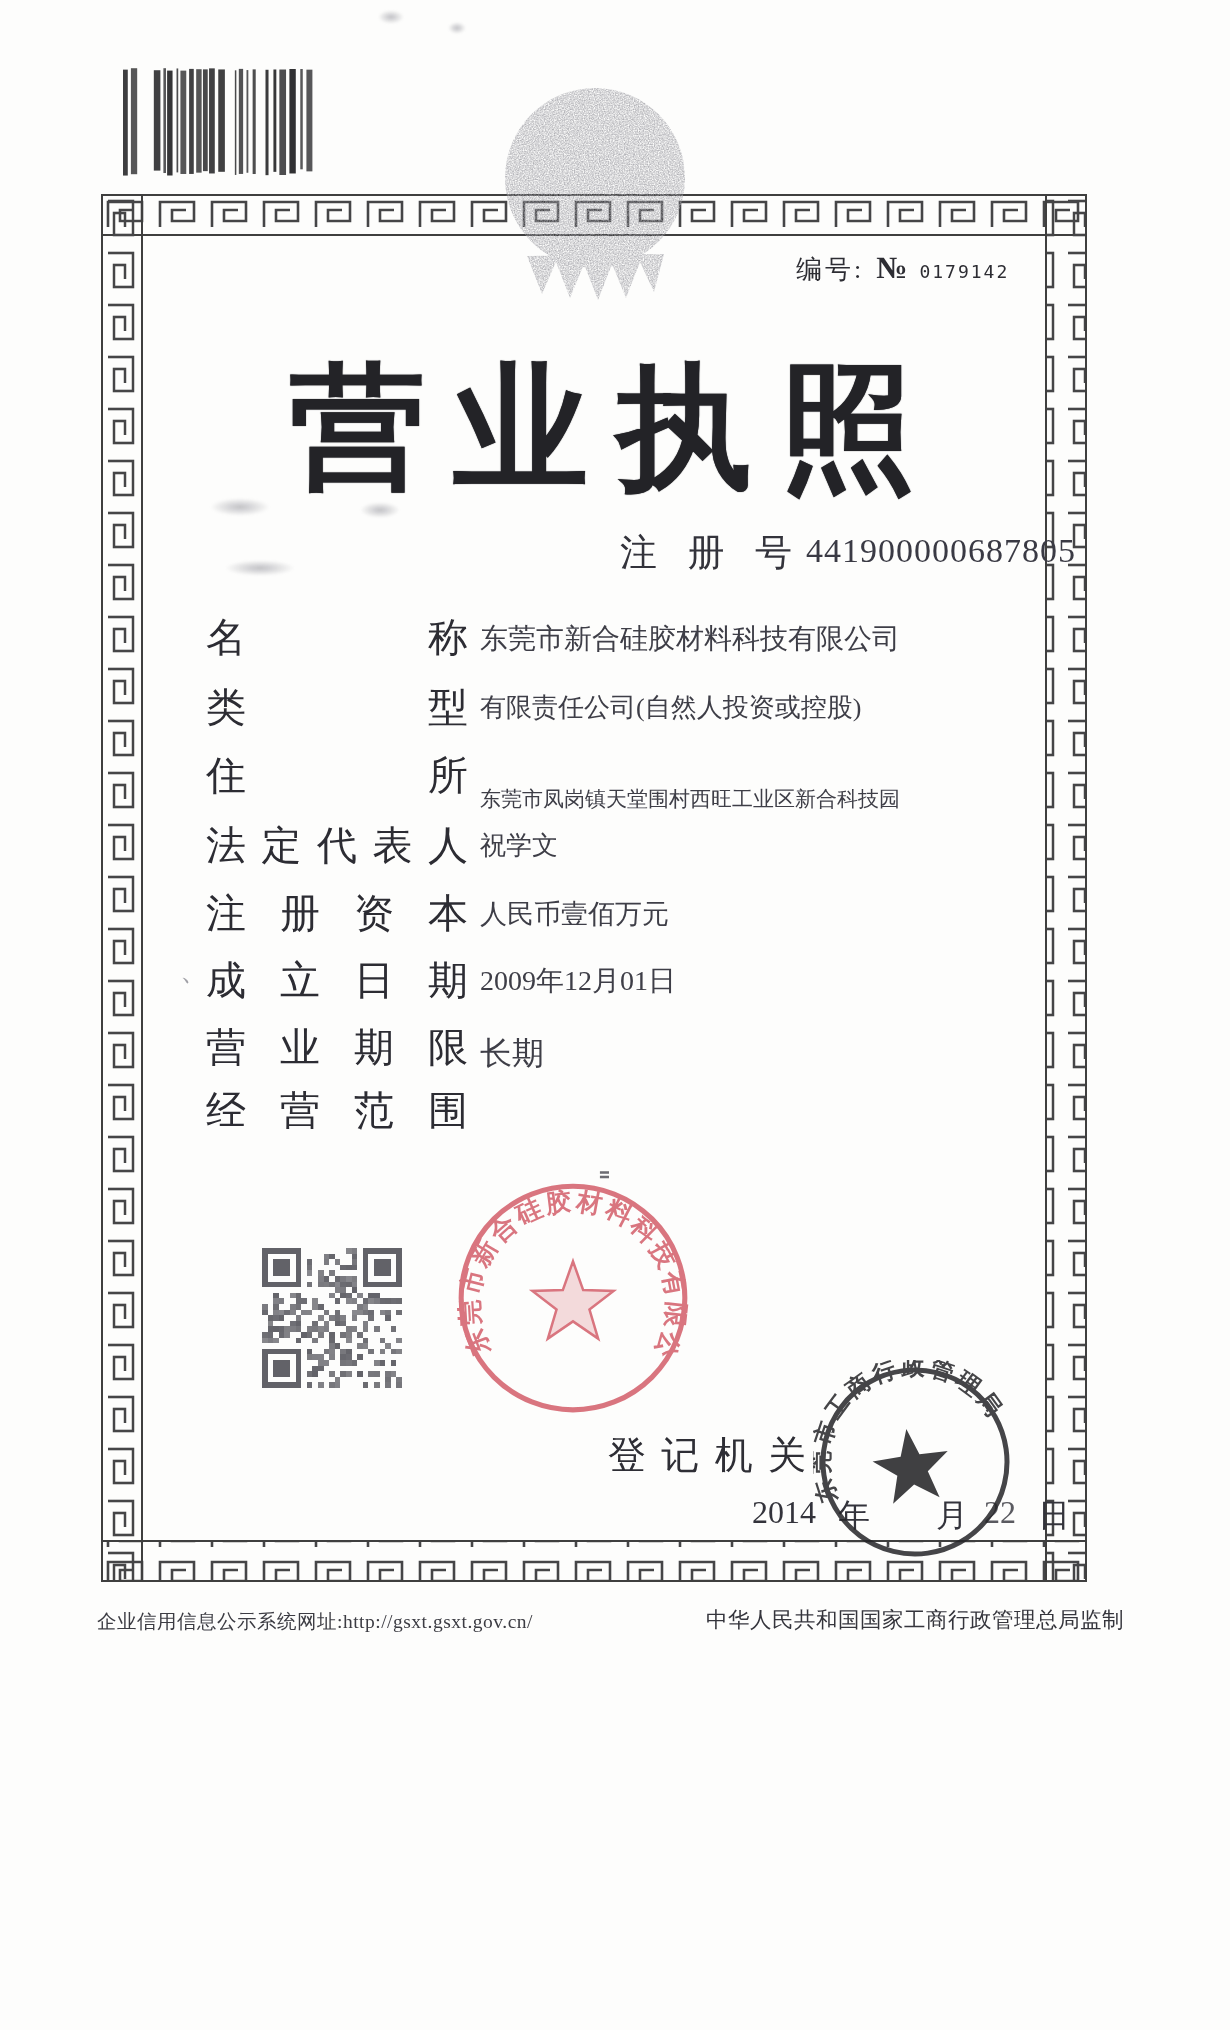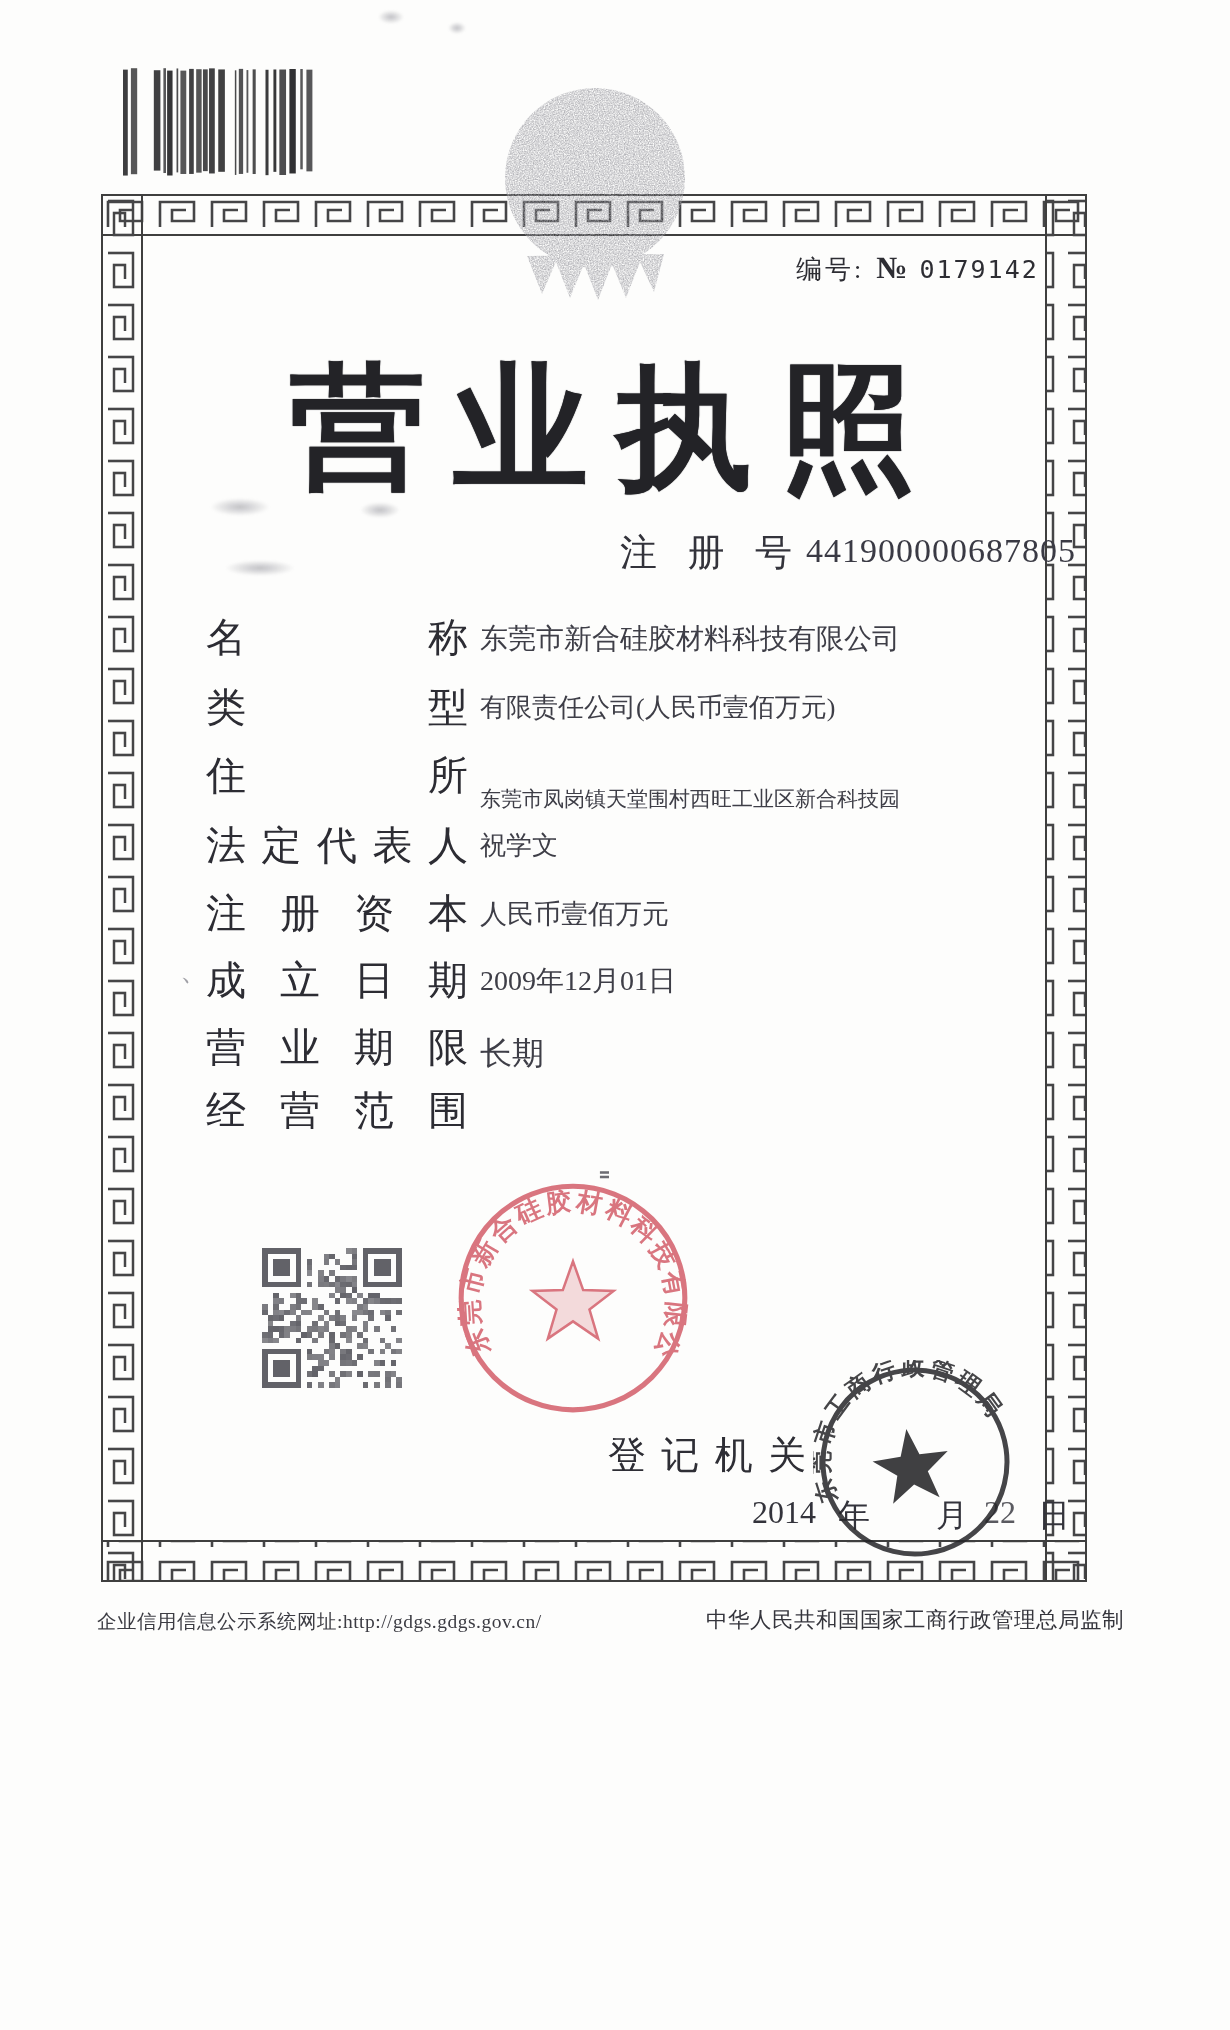--- a/index.html
+++ b/index.html
@@ -13,21 +13,21 @@
   
   #frame{left:101px; top:194px;}
   
   #barcode{left:123px; top:66px; width:194px; height:112px; opacity:.92; filter:blur(.3px);}
   
   #emblem{left:492px; top:78px; width:206px; height:230px; opacity:.85;}
   
   #serial{left:796px; top:250px; display:flex; align-items:baseline; gap:12px; color:#2d2d33;}
   #serial .cjk{font-size:26px; letter-spacing:3px;}
   #serial .nosym{font-size:31px; font-weight:700; font-family:"Liberation Serif",serif;}
-  #serial .digits{font-size:25px; letter-spacing:2px; font-family:"DejaVu Sans Mono", monospace;}
+  #serial .digits{font-size:18px; letter-spacing:2px; font-family:"DejaVu Sans Mono", monospace;}
   
   #title{left:290px; top:338px; width:625px; font-size:135px; font-weight:700;
          color:#232327; text-shadow:0 0 1px #232327; filter:blur(.3px);}
   [data-justify]{display:flex; justify-content:space-between;}
   
   #regno-label{left:620px; top:528px; width:172px; font-size:37px; color:#33333b;}
   #regno-value{left:806px; top:532px; font-size:34px; letter-spacing:1px; color:#3a3a44;}
   
   .flabel{left:206px; width:262px; font-size:40px; font-weight:500; color:#2c2c33; filter:blur(.2px);}
   .fvalue{left:480px; color:#3e3e47;}
@@ -142,21 +142,21 @@
   <div id="f0l" class="abs flabel" data-justify="">
       <span>名</span>
       <span>称</span>
     </div>
   <div id="f0v" class="abs fvalue">东莞市新合硅胶材料科技有限公司</div>
 
   <div id="f1l" class="abs flabel" data-justify="">
       <span>类</span>
       <span>型</span>
     </div>
-  <div id="f1v" class="abs fvalue">有限责任公司(人民币壹佰万元)</div>
+  <div id="f1v" class="abs fvalue">有限责任公司(自然人投资或控股)</div>
 
   <div id="f2l" class="abs flabel" data-justify="">
       <span>住</span>
       <span>所</span>
     </div>
   <div id="f2v" class="abs fvalue">东莞市凤岗镇天堂围村西旺工业区新合科技园</div>
 
   <div id="f3l" class="abs flabel" data-justify="">
       <span>法</span>
       <span>定</span>
@@ -436,21 +436,21 @@
       <defs>
         <path id="ringB" d="M 22,132 A 86,86 0 1 1 182,132" fill="none"></path>
       </defs>
       <text font-size="23" letter-spacing="4" fill="#252528" font-family="Liberation Serif, serif" font-weight="700">
         <textPath href="#ringB" startOffset="4">东莞市工商行政管理局</textPath>
       </text>
       <polygon points="0,-42 10,-13.8 39.9,-13 16.2,5.3 24.7,34 0,17 -24.7,34 -16.2,5.3 -39.9,-13 -10,-13.8" transform="translate(98,108) scale(0.95)" fill="#1f1f22"></polygon>
     </g>
   </svg>
 
-  <div id="footer-left" class="abs">企业信用信息公示系统网址:http://gdgs.gdgs.gov.cn/</div>
+  <div id="footer-left" class="abs">企业信用信息公示系统网址:http://gsxt.gsxt.gov.cn/</div>
   <div id="footer-right" class="abs">中华人民共和国国家工商行政管理总局监制</div>
 
   <span id="art-comma" class="abs">、</span>
   <div class="abs smudge" style="left:210px; top:498px; width:60px; height:18px;"></div>
   <div class="abs smudge" style="left:360px; top:502px; width:40px; height:16px;"></div>
   <div class="abs smudge" style="left:225px; top:560px; width:70px; height:16px;"></div>
   <div class="abs smudge" style="left:378px; top:10px; width:26px; height:14px;"></div>
   <div class="abs smudge" style="left:448px; top:22px; width:18px; height:12px;"></div>
 
 </div>

